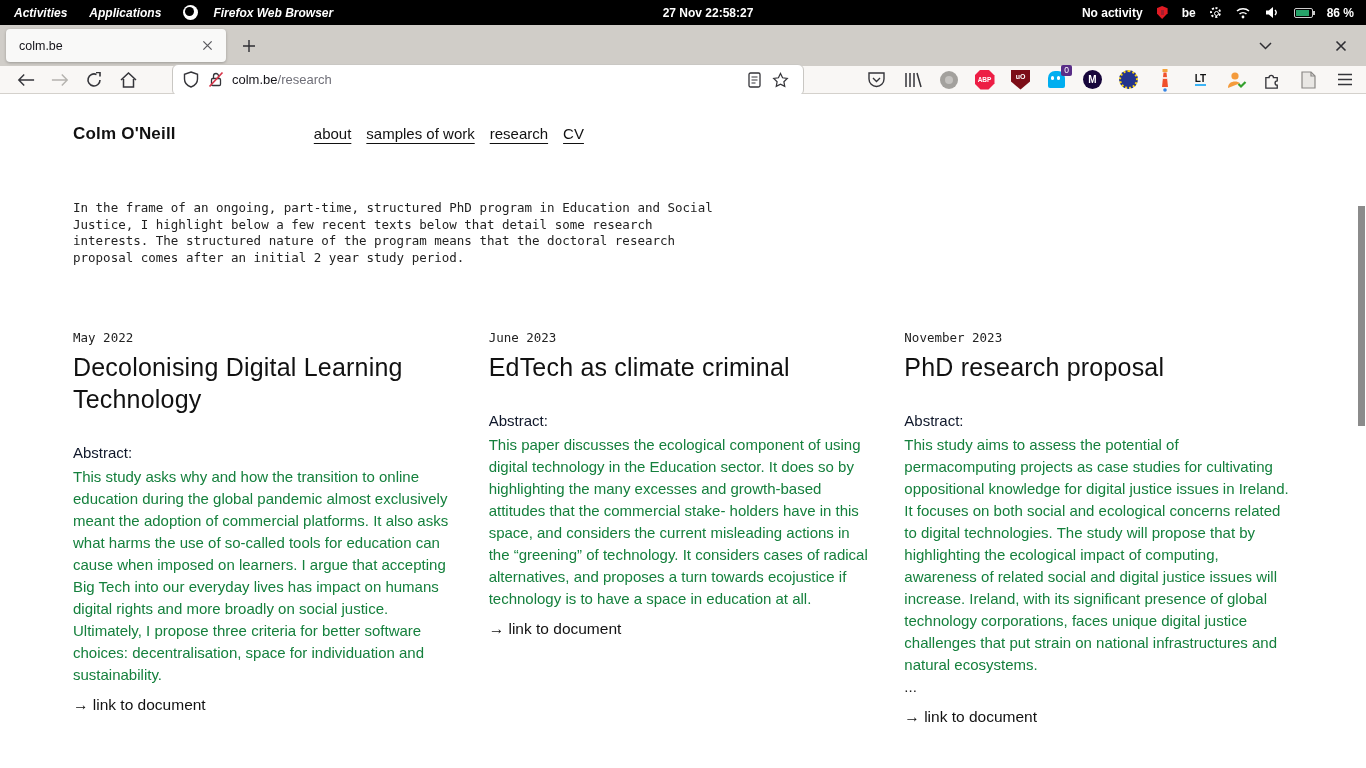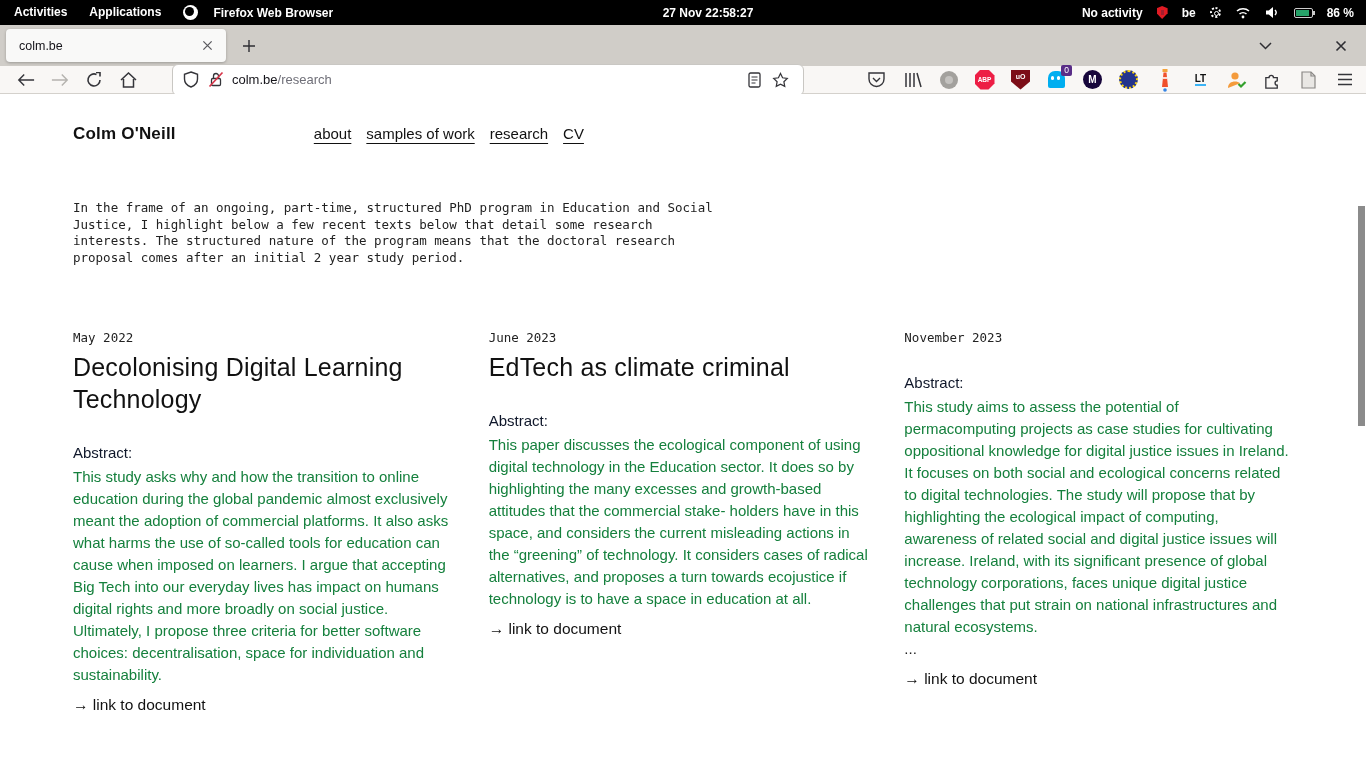--- a/index.html
+++ b/index.html
@@ -2,21 +2,21 @@
 <html><head>
 <meta charset="utf-8">
 <style>
   * { margin:0; padding:0; box-sizing:border-box; }
   html,body { width:1366px; height:768px; overflow:hidden; background:#fff;
               font-family:"Liberation Sans", sans-serif; }
 
   
   .gnome-bar { height:25px; background:#000; color:#fff; display:flex; align-items:center;
                font-size:12px; font-weight:600; position:relative; }
-  .gnome-left { display:flex; align-items:flex-start; gap:22px; padding-left:14px; }
+  .gnome-left { display:flex; align-items:flex-end; gap:22px; padding-left:14px;font-style:italic; }
   .gnome-item { cursor:default; }
   .ff-item { display:flex; align-items:center; gap:15px; }
   .ff-logo { width:15px; height:15px; border-radius:50%; background:#fff; position:relative; overflow:hidden; }
   .ff-logo::after { content:""; position:absolute; left:2px; top:2px; width:9px; height:9px;
                     border-radius:50%; background:#000; }
   .gnome-clock { position:absolute; left:50%; transform:translateX(-50%);margin-left:25px; }
   .gnome-right { margin-left:auto; display:flex; align-items:center; gap:14px; padding-right:12px;padding-left:39px; }
   .shield-red { width:11px; height:13px; background:#e01b24;
                 clip-path:polygon(50% 0,100% 18%,100% 55%,50% 100%,0 55%,0 18%); position:relative; }
   .shield-red::after { content:""; position:absolute; left:4px; top:4px; width:3px; height:5px; background:#a51d2d; }
@@ -295,20 +295,21 @@
     <div class="article">
       <div class="art-date">June 2023</div>
       <div class="art-title">EdTech as climate criminal</div>
       <div class="art-abstract-label">Abstract:</div>
       <div class="art-body">This paper discusses the ecological component of using digital technology in the Education sector. It does so by highlighting the many excesses and growth-based attitudes that the commercial stake- holders have in this space, and considers the current misleading actions in the “greening” of technology. It considers cases of radical alternatives, and proposes a turn towards ecojustice if technology is to have a space in education at all.</div>
       <a class="art-link">→ link to document</a>
     </div>
 
     <div class="article">
       <div class="art-date">November 2023</div>
+      <div class="art-title">PhD research proposal</div>
       <div class="art-abstract-label">Abstract:</div>
       <div class="art-body">This study aims to assess the potential of permacomputing projects as case studies for cultivating oppositional knowledge for digital justice issues in Ireland. It focuses on both social and ecological concerns related to digital technologies. The study will propose that by highlighting the ecological impact of computing, awareness of related social and digital justice issues will increase. Ireland, with its significant presence of global technology corporations, faces unique digital justice challenges that put strain on national infrastructures and natural ecosystems.</div>
       <div class="art-ellipsis">...</div>
       <a class="art-link">→ link to document</a>
     </div>
 
   </div>
 
   <div class="scrollbar-thumb"></div>
 </div>

